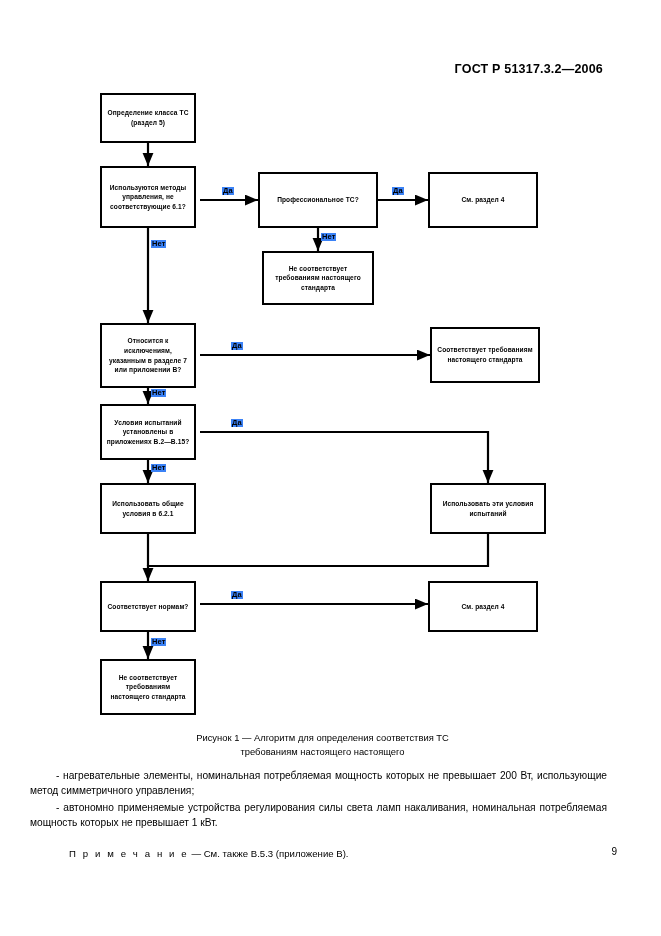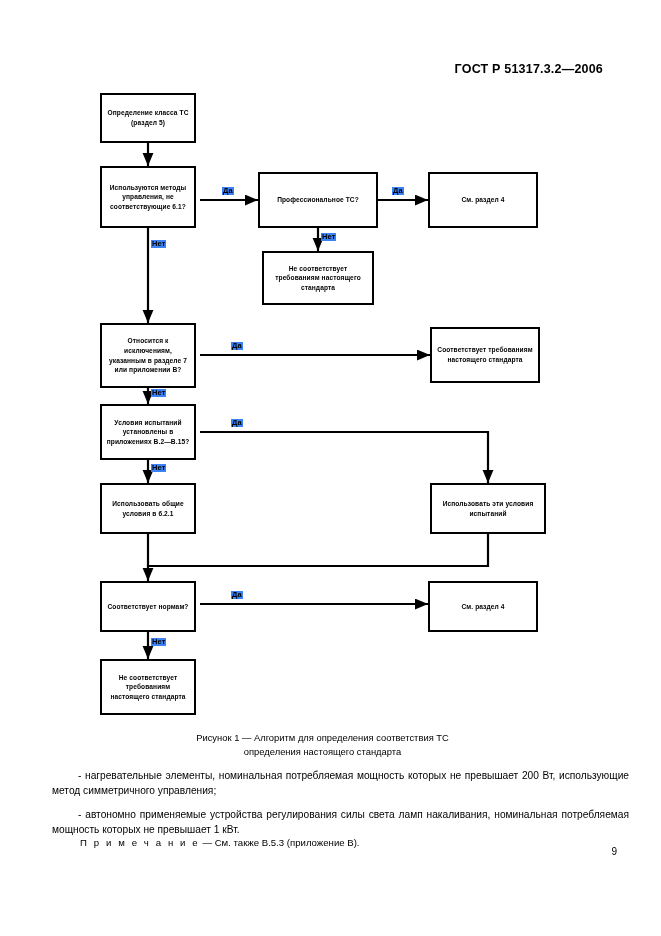--- a/index.html
+++ b/index.html
@@ -81,33 +81,33 @@
     right: 16px;
     top: 731px;
     text-align: center;
     font-size: 9.4px;
     line-height: 1.5;
   }
 
   
   .body-block {
     position: absolute;
-    left: 52px;
+    left: 30px;
     width: 577px;
     font-size: 10.2px;
     line-height: 1.47;
   }
   .para {
     text-align: justify;
     text-indent: 26px;
     margin: 0;
   }
-  .para + .para { margin-top: 9px; }
+  .para + .para { margin-top: 2px; }
   .note {
-    margin: 2px;
+    margin: 13px;
     text-indent: 26px;
     font-size: 9.6px;
   }
   .note .spaced {
     letter-spacing: 2.1px;
   }
 
   .page-number {
     position: absolute;
     right: 44px;
@@ -219,21 +219,21 @@
     <div class="edge-label" style="left:151px; top:389px;">Нет</div>
     <div class="edge-label" style="left:231px; top:419px;">Да</div>
     <div class="edge-label" style="left:151px; top:464px;">Нет</div>
     <div class="edge-label" style="left:231px; top:591px;">Да</div>
     <div class="edge-label" style="left:151px; top:638px;">Нет</div>
 
   </div>
 
   <div class="fig-caption">
     <div>Рисунок 1 — Алгоритм для определения соответствия ТС</div>
-    <div>определения настоящего стандарта</div>
+    <div>требованиям настоящего настоящего</div>
   </div>
 
   <div class="body-block" style="top:769px;">
     <p class="para">- нагревательные элементы, номинальная потребляемая мощность которых не превышает 200 Вт, использующие метод симметричного управления;</p>
     <p class="para">- автономно применяемые устройства регулирования силы света ламп накаливания, номинальная потребляемая мощность которых не превышает 1 кВт.</p>
   </div>
 
   <div class="body-block" style="top:834px;">
     <p class="note"><span class="spaced">П р и м е ч а н и е</span><span> — См. также В.5.3 (приложение В).</span></p>
   </div>

